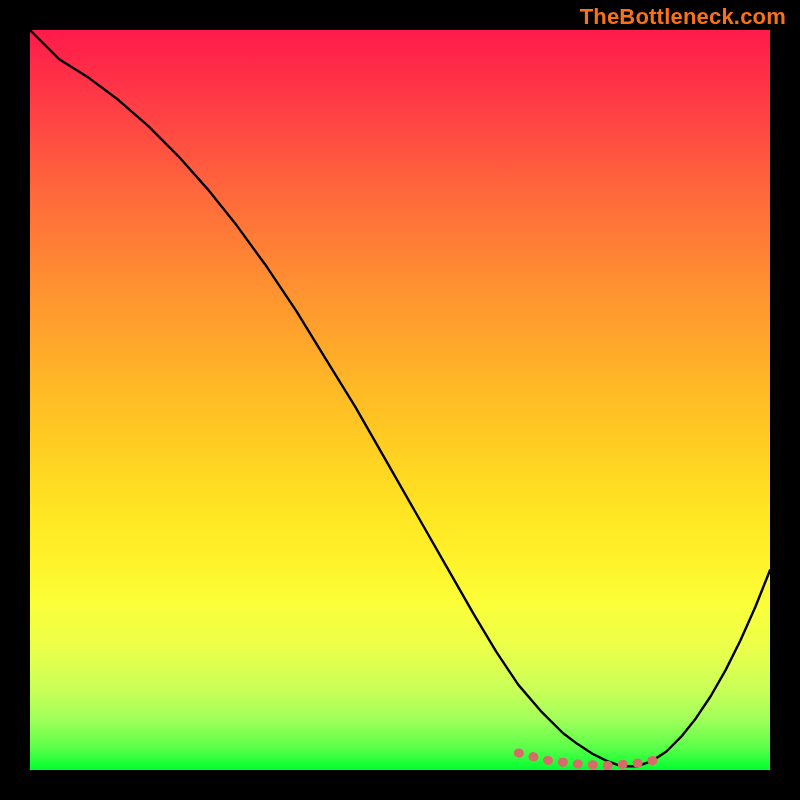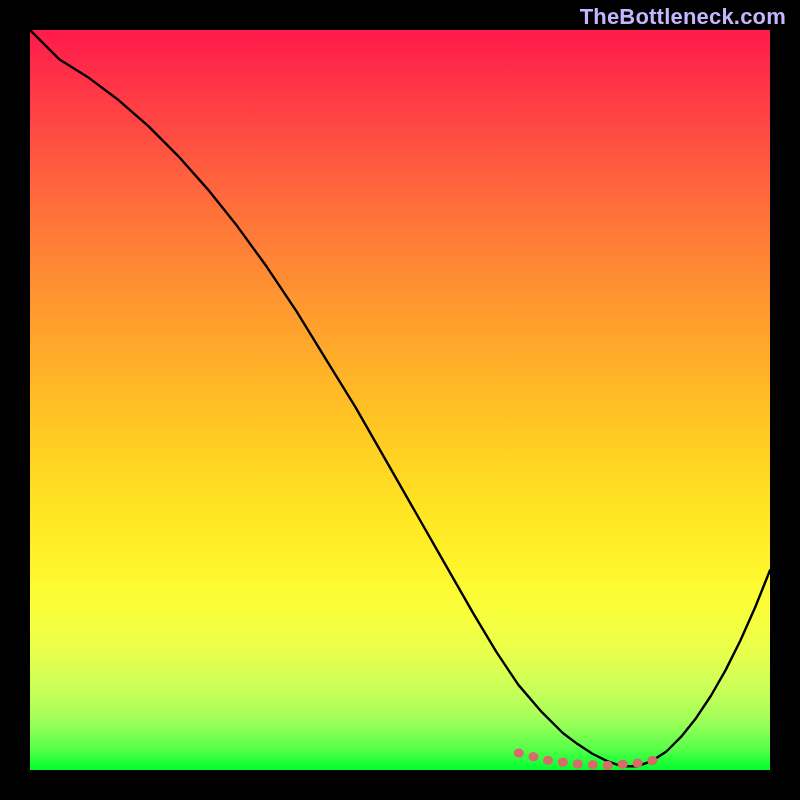--- a/index.html
+++ b/index.html
@@ -10,21 +10,21 @@
     height: 800px;
     background: #000;
   }
   .watermark {
     position: absolute;
     top: 4px;
     right: 14px;
     font-family: Arial, Helvetica, sans-serif;
     font-size: 22px;
     font-weight: 600;
-    color: #c4b5fd;
+    color: #f97316;
     letter-spacing: 0.2px;
     z-index: 10;
   }
   .plot {
     position: absolute;
     left: 30px;
     top: 30px;
     width: 740px;
     height: 740px;
   }

